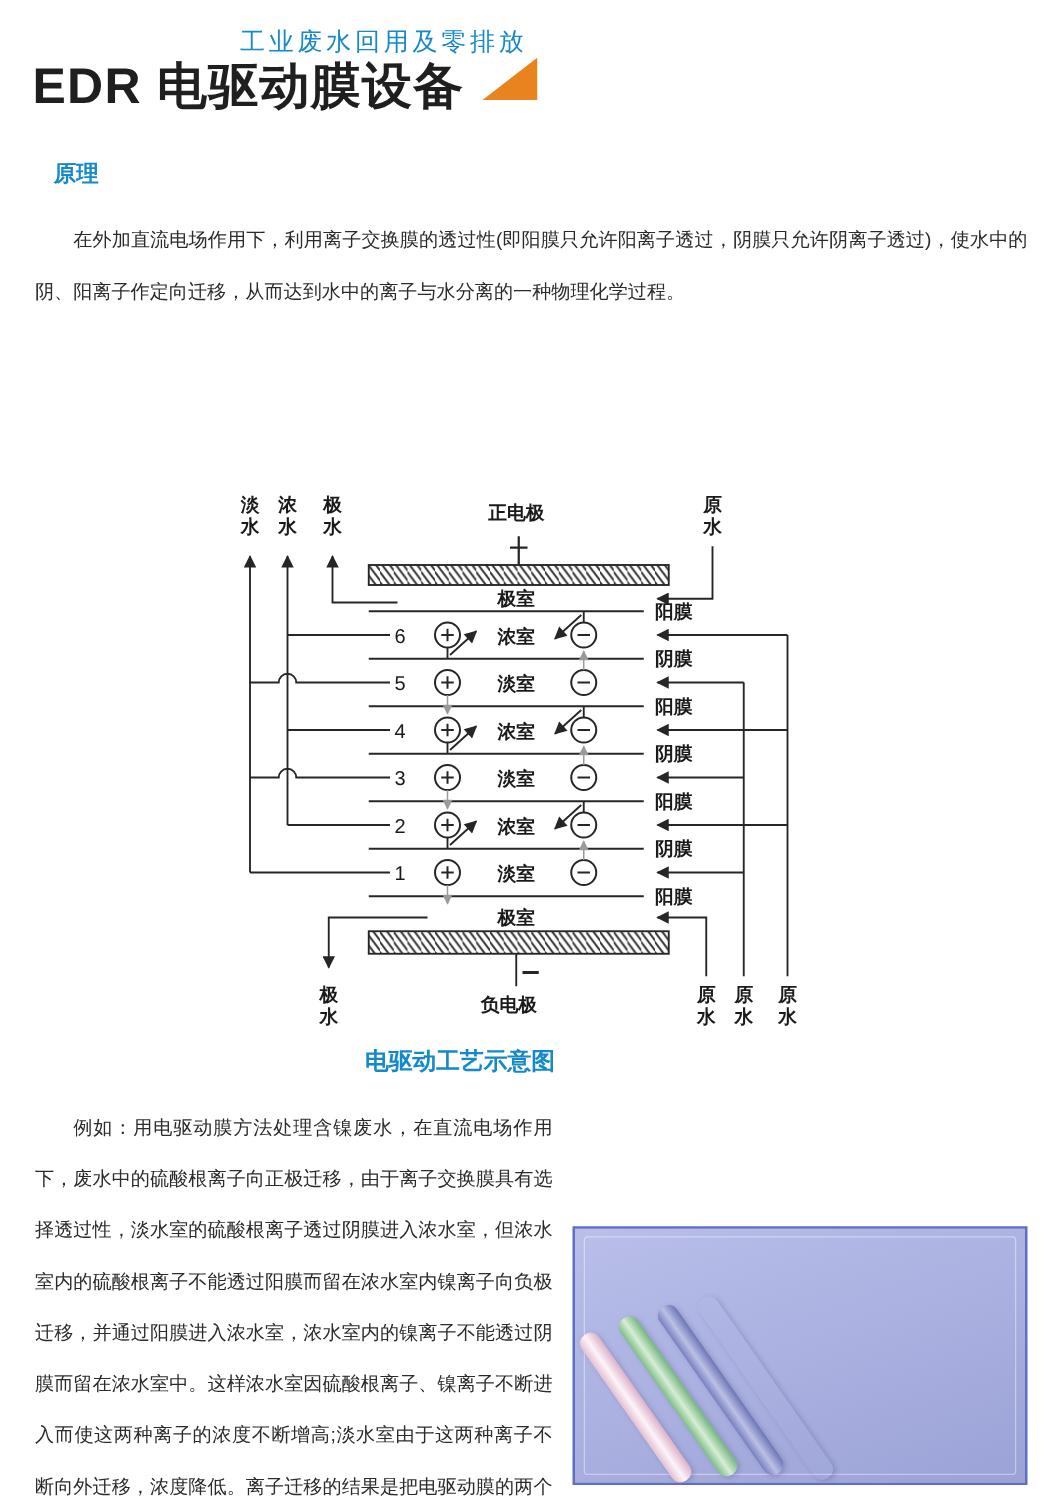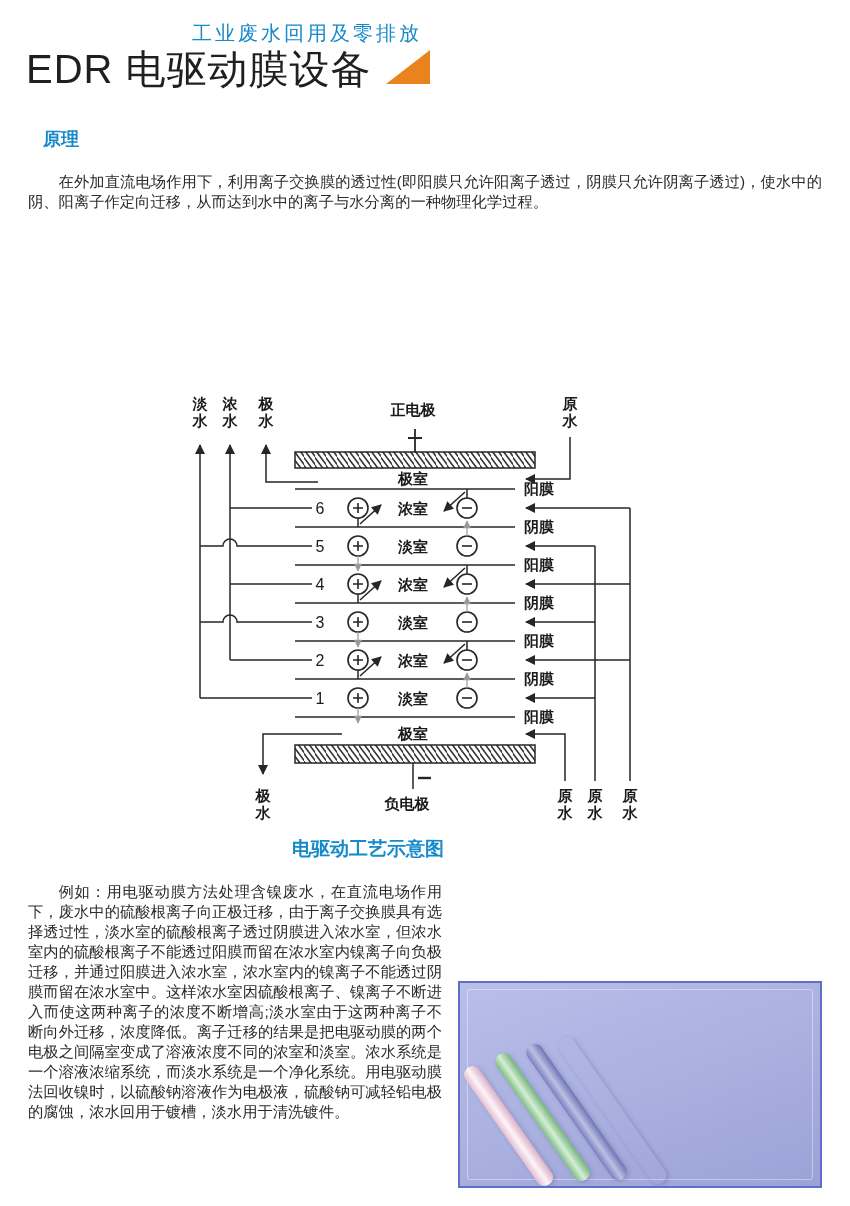--- a/index.html
+++ b/index.html
@@ -16,33 +16,33 @@
     color:var(--ink);
     overflow:hidden;
   }
   .subtitle{
     position:absolute;left:192px;top:20px;
     font-size:20px;font-weight:normal;color:var(--blue);
     letter-spacing:3px;
   }
   .title-row{
     position:absolute;left:26px;top:46px;
-    display:flex;align-items:center;
+    display:flex;align-items:flex-start;font-weight:bold;
   }
   .title{
     font-size:40px;color:#1f1f1f;letter-spacing:1px;line-height:46px;
   }
   .title-tri{margin-left:14px;margin-bottom:4px;}
   .heading{
     position:absolute;left:28px;top:127px;
     font-size:18px;font-weight:bold;color:var(--blue);margin-left:15px;
   }
   .body-text{
     margin:0;
-    font-size:15.3px;line-height:20px;color:var(--ink);
+    font-size:15.3px;line-height:41px;color:var(--ink);
     text-align:justify;text-indent:2em;
   }
   .p1{position:absolute;left:28px;top:172px;width:794px;}
   .p2{position:absolute;left:28px;top:233px;width:794px;}
   .p3block{position:absolute;left:28px;top:882px;width:794px;}
   .diagram{
     position:absolute;left:150px;top:393px;width:540px;height:450px;
   }
   .caption{
     position:absolute;left:0;top:836px;width:736px;

